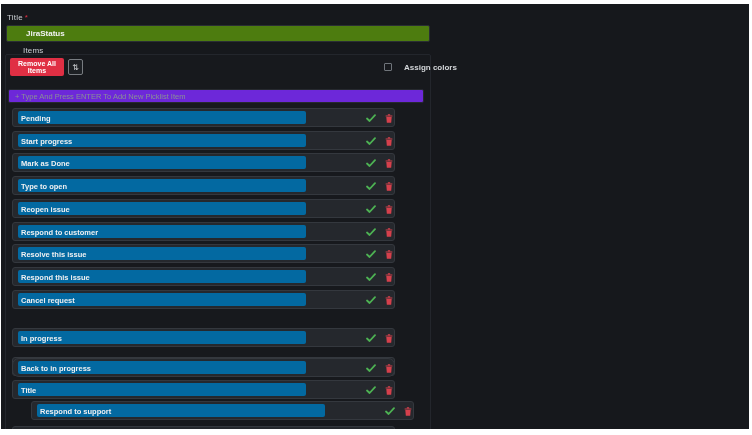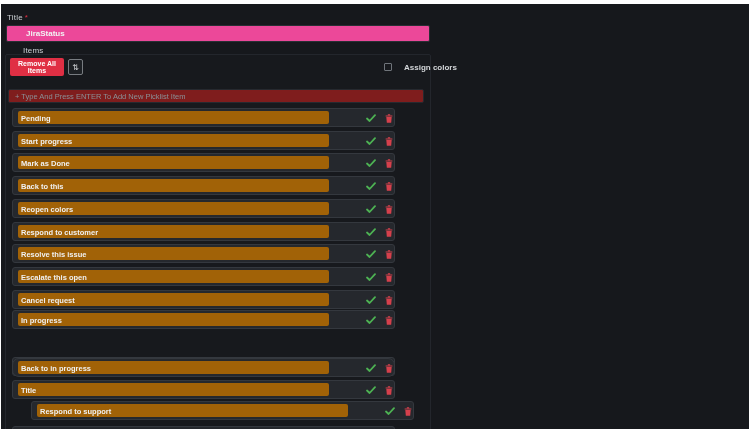--- a/index.html
+++ b/index.html
@@ -5,21 +5,21 @@
   * { margin: 0; padding: 0; box-sizing: border-box; }
   html, body { width: 752px; height: 435px; background: #ffffff; overflow: hidden;
                font-family: "Liberation Sans", sans-serif; }
   .app { position: absolute; top: 4px; left: 1px; right: 3px; bottom: 6px;
          background: #16181c; overflow: hidden; }
 
   .field-label { position: absolute; left: 6px; font-size: 8px; color: #ccd0d4; letter-spacing: .2px; text-align: center; }
   .req { color: #e02f44; margin-left: 2px; font-size: 8px; }
 
   .title-input { position: absolute; left: 5px; top: 21px; width: 424px; height: 17px;
-                 background: #ec4899; border: 1px solid #2a2e34; border-radius: 2px;
+                 background: #4d7c0f; border: 1px solid #2a2e34; border-radius: 2px;
                  color: #f2f3f4; font-size: 8px; font-weight: bold; padding-left: 19px;
                  font-family: "Liberation Sans", sans-serif; outline: none; }
 
   .items-panel { position: absolute; left: 4px; top: 50px; width: 426px; bottom: -2px;
                  background: #17191d; border: 1px solid #23262c; border-radius: 2px; }
 
   .remove-btn { position: absolute; left: 9px; top: 54px; width: 54px; height: 18px;
                 background: #e02f44; border: none; border-radius: 2px; color: #ffffff;
                 font-size: 7px; font-weight: bold; cursor: pointer;
                 font-family: "Liberation Sans", sans-serif; }
@@ -29,29 +29,29 @@
               cursor: pointer; padding: 0; }
 
   .assign-wrap { position: absolute; left: 383px; top: 58px; height: 10px; display: flex;
                  align-items: center; }
   .checkbox { width: 8px; height: 8px; background: #17191d; border: 1px solid #6f747a;
               border-radius: 1px; display: inline-block; cursor: pointer; }
   .assign-label { font-size: 8px; font-weight: bold; color: #d4d7da; margin-left: 12px;
                   white-space: nowrap; }
 
   .add-input { position: absolute; left: 7px; top: 85px; width: 416px; height: 14px;
-               background: #7f1d1d; border: 1px solid #26292f; border-radius: 2px;
+               background: #6d28d9; border: 1px solid #26292f; border-radius: 2px;
                color: #e6e8ea; font-size: 7.5px; padding-left: 6px; outline: none;
                font-family: "Liberation Sans", sans-serif; }
   .add-input::placeholder { color: #8a9096; opacity: 1; }
 
   .item-row { position: absolute; left: 11px; width: 383px; height: 19px;
               background: #25282d; border: 1px solid #34383e; border-radius: 3px; }
-  .item-input { position: absolute; left: 5px; top: 2px; width: 311px; height: 13px;
-                background: #a16207; border-radius: 2px; cursor: text; }
+  .item-input { position: absolute; left: 5px; top: 2px; width: 288px; height: 13px;
+                background: #0369a1; border-radius: 2px; cursor: text; }
   .item-text { position: absolute; left: 3px; top: 3px; font-size: 7.5px; font-weight: bold;
                color: #f0f1f2; white-space: nowrap; }
   .icon-btn { position: absolute; top: 4px; width: 12px; height: 11px; background: transparent;
               border: none; padding: 0; cursor: pointer; line-height: 0; }
   .icon-check { left: 352px; }
   .icon-trash { left: 370px; }
 </style>
 </head>
 <body>
 
@@ -124,37 +124,37 @@
     </button>
     <button class="icon-btn icon-trash">
       <svg width="8" height="9" viewBox="0 0 12 14">
         <path fill="#d5404c" d="M4.2 0.5h3.6v1.3H4.2z M0.8 2.4h10.4v1.6H0.8z M1.8 4.8h8.4l-0.8 8.7H2.6z"></path>
       </svg>
     </button>
   </div>
 
   <div class="item-row" style="top: 172.1px;">
     <div class="item-input">
-      <span class="item-text">Back to this</span>
+      <span class="item-text">Type to open</span>
     </div>
     <button class="icon-btn icon-check">
       <svg width="10" height="9" viewBox="0 0 10 9">
         <path d="M1 4.5 L3.6 7 L9 1.2" stroke="#4db253" stroke-width="1.8" fill="none" stroke-linecap="round" stroke-linejoin="round"></path>
       </svg>
     </button>
     <button class="icon-btn icon-trash">
       <svg width="8" height="9" viewBox="0 0 12 14">
         <path fill="#d5404c" d="M4.2 0.5h3.6v1.3H4.2z M0.8 2.4h10.4v1.6H0.8z M1.8 4.8h8.4l-0.8 8.7H2.6z"></path>
       </svg>
     </button>
   </div>
 
   <div class="item-row" style="top: 194.8px;">
     <div class="item-input">
-      <span class="item-text">Reopen colors</span>
+      <span class="item-text">Reopen issue</span>
     </div>
     <button class="icon-btn icon-check">
       <svg width="10" height="9" viewBox="0 0 10 9">
         <path d="M1 4.5 L3.6 7 L9 1.2" stroke="#4db253" stroke-width="1.8" fill="none" stroke-linecap="round" stroke-linejoin="round"></path>
       </svg>
     </button>
     <button class="icon-btn icon-trash">
       <svg width="8" height="9" viewBox="0 0 12 14">
         <path fill="#d5404c" d="M4.2 0.5h3.6v1.3H4.2z M0.8 2.4h10.4v1.6H0.8z M1.8 4.8h8.4l-0.8 8.7H2.6z"></path>
       </svg>
@@ -188,21 +188,21 @@
     </button>
     <button class="icon-btn icon-trash">
       <svg width="8" height="9" viewBox="0 0 12 14">
         <path fill="#d5404c" d="M4.2 0.5h3.6v1.3H4.2z M0.8 2.4h10.4v1.6H0.8z M1.8 4.8h8.4l-0.8 8.7H2.6z"></path>
       </svg>
     </button>
   </div>
 
   <div class="item-row" style="top: 262.9px;">
     <div class="item-input">
-      <span class="item-text">Escalate this open</span>
+      <span class="item-text">Respond this issue</span>
     </div>
     <button class="icon-btn icon-check">
       <svg width="10" height="9" viewBox="0 0 10 9">
         <path d="M1 4.5 L3.6 7 L9 1.2" stroke="#4db253" stroke-width="1.8" fill="none" stroke-linecap="round" stroke-linejoin="round"></path>
       </svg>
     </button>
     <button class="icon-btn icon-trash">
       <svg width="8" height="9" viewBox="0 0 12 14">
         <path fill="#d5404c" d="M4.2 0.5h3.6v1.3H4.2z M0.8 2.4h10.4v1.6H0.8z M1.8 4.8h8.4l-0.8 8.7H2.6z"></path>
       </svg>
@@ -218,21 +218,21 @@
         <path d="M1 4.5 L3.6 7 L9 1.2" stroke="#4db253" stroke-width="1.8" fill="none" stroke-linecap="round" stroke-linejoin="round"></path>
       </svg>
     </button>
     <button class="icon-btn icon-trash">
       <svg width="8" height="9" viewBox="0 0 12 14">
         <path fill="#d5404c" d="M4.2 0.5h3.6v1.3H4.2z M0.8 2.4h10.4v1.6H0.8z M1.8 4.8h8.4l-0.8 8.7H2.6z"></path>
       </svg>
     </button>
   </div>
 
-  <div class="item-row" style="top: 306px;">
+  <div class="item-row" style="top: 324px;">
     <div class="item-input">
       <span class="item-text">In progress</span>
     </div>
     <button class="icon-btn icon-check">
       <svg width="10" height="9" viewBox="0 0 10 9">
         <path d="M1 4.5 L3.6 7 L9 1.2" stroke="#4db253" stroke-width="1.8" fill="none" stroke-linecap="round" stroke-linejoin="round"></path>
       </svg>
     </button>
     <button class="icon-btn icon-trash">
       <svg width="8" height="9" viewBox="0 0 12 14">

